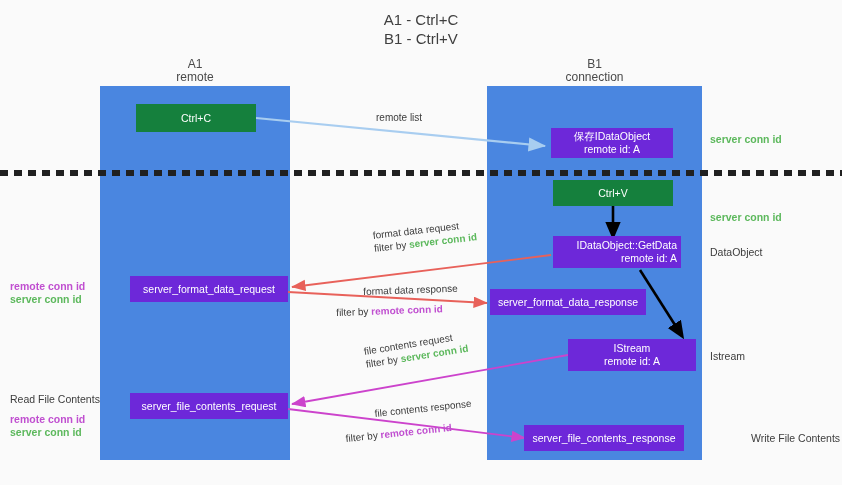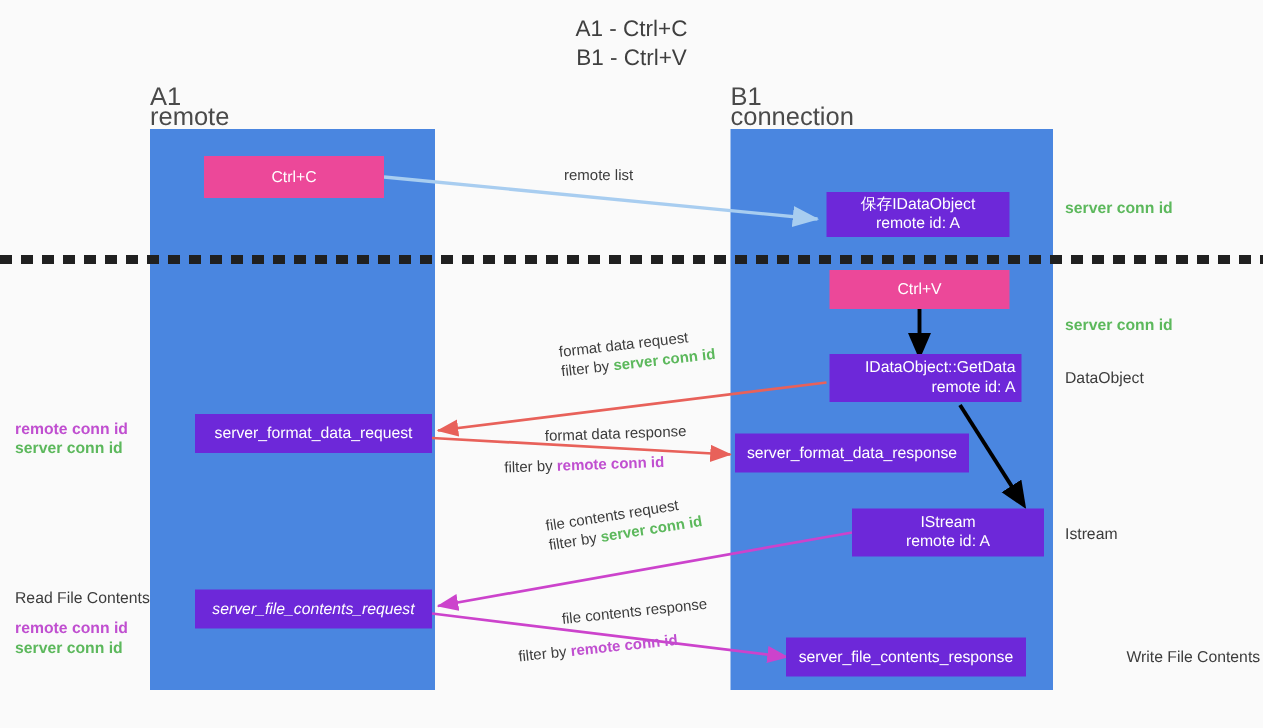--- a/index.html
+++ b/index.html
@@ -14,40 +14,40 @@
   #stage{position:absolute;left:0;top:0;width:842px;height:429px;padding-left:31px;}
 
   
   .title{
     position:absolute;left:0;top:10px;width:842px;
     text-align:center;font-size:15px;line-height:19px;color:#3f3f3f;
   }
 
   
   .lane-head{
-    position:absolute;font-size:17px;line-height:13px;color:#4a4a4a;
+    position:absolute;text-align:center;font-size:12px;line-height:13px;color:#4a4a4a;
   }
   .lane-head .ln1{display:block;}
   .lane-head .ln2{display:block;}
 
   
   .lane{
     position:absolute;background:#4a86e0;
   }
 
   
   .node{
     position:absolute;box-sizing:border-box;
     display:flex;flex-direction:column;align-items:center;justify-content:center;
     color:#ffffff;font-size:10.5px;line-height:13px;text-align:center;
     padding:2px 4px;
   }
   .node .l2{display:block;}
   .orange{background:#6d28d9;}
-  .green{background:#ec4899;}
+  .green{background:#15803d;}
 
   
   .dashline{
     position:absolute;left:0;top:170px;width:842px;height:6px;
     background-image:repeating-linear-gradient(to right,#202020 0 8px,transparent 8px 14px);
   }
 
   
   .side{
     position:absolute;font-size:10.5px;line-height:14px;
@@ -140,21 +140,21 @@
   </div>
 
   <div class="node orange" style="left:130px;top:276px;width:158px;height:26px;">
     <span>server_format_data_request</span>
   </div>
 
   <div class="node orange" style="left:490px;top:289px;width:156px;height:26px;">
     <span>server_format_data_response</span>
   </div>
 
-  <div class="node orange" style="left:130px;top:393px;width:158px;height:26px;font-style:italic;">
+  <div class="node orange" style="left:130px;top:393px;width:158px;height:26px;">
     <span>server_file_contents_request</span>
   </div>
 
   <div class="node orange" style="left:524px;top:425px;width:160px;height:26px;">
     <span>server_file_contents_response</span>
   </div>
 
   <div class="dashline"></div>
 
   <div class="side green-t" style="left:710px;top:132px;">server conn id</div>

